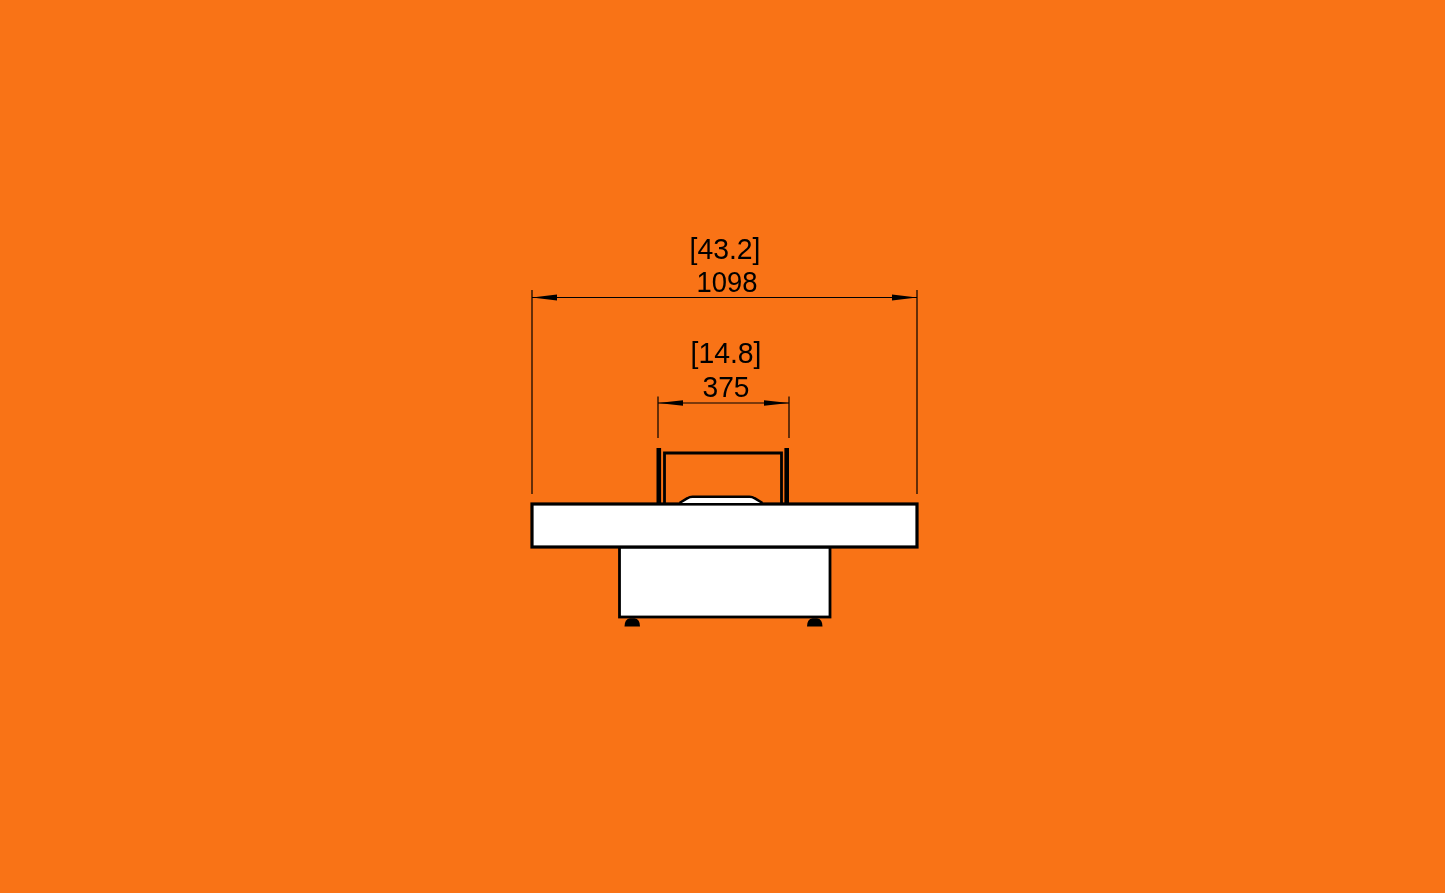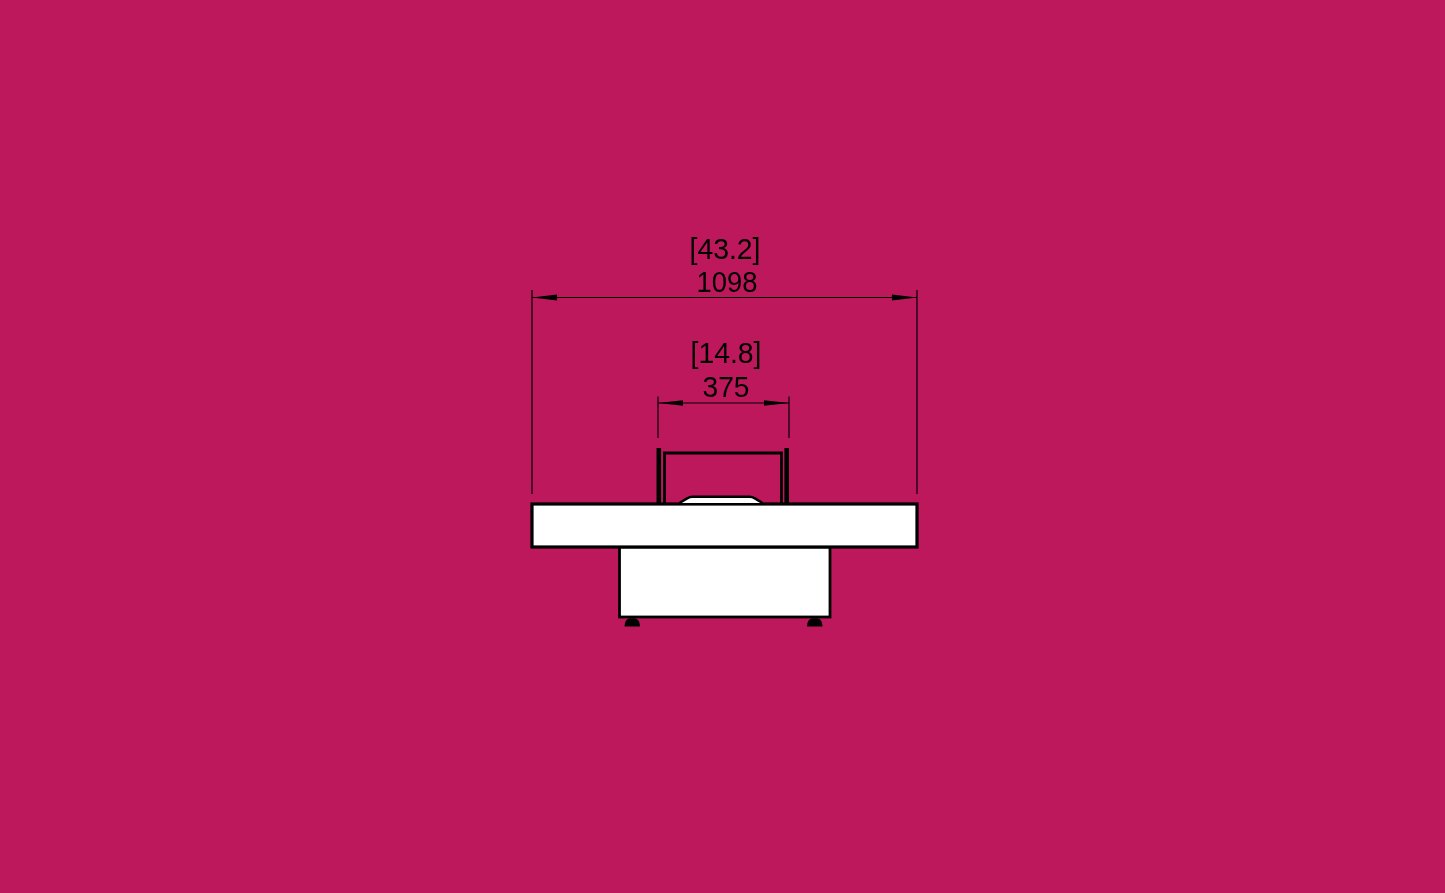--- a/index.html
+++ b/index.html
@@ -7,21 +7,21 @@
     padding: 0;
     background: #ffffff;
     width: 1445px;
     height: 893px;
     overflow: hidden;
   }
   .drawing-stage {
     position: relative;
     width: 1445px;
     height: 893px;
-    background: #be185d;
+    background: #f97316;
   }
   .drawing-stage svg {
     position: absolute;
     top: 0;
     left: 0;
     display: block;
   }
   .dim-text {
     font-family: "Liberation Sans", sans-serif;
     font-size: 29px;

